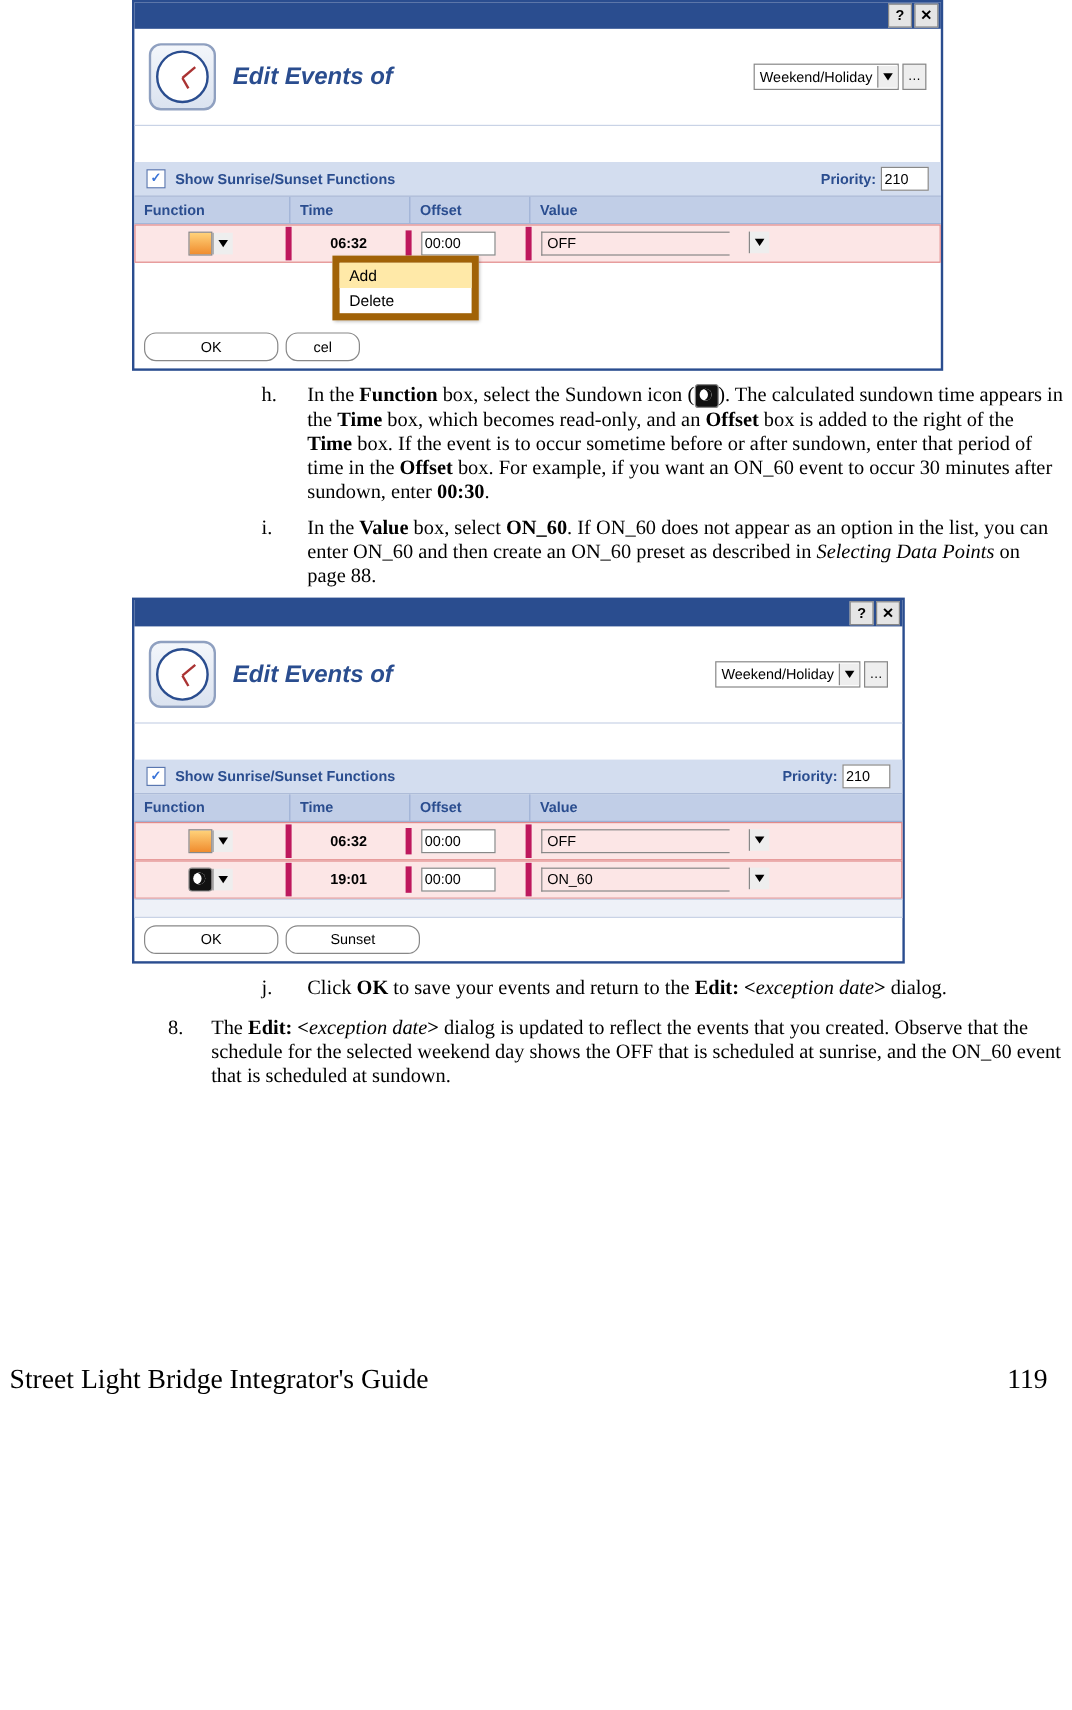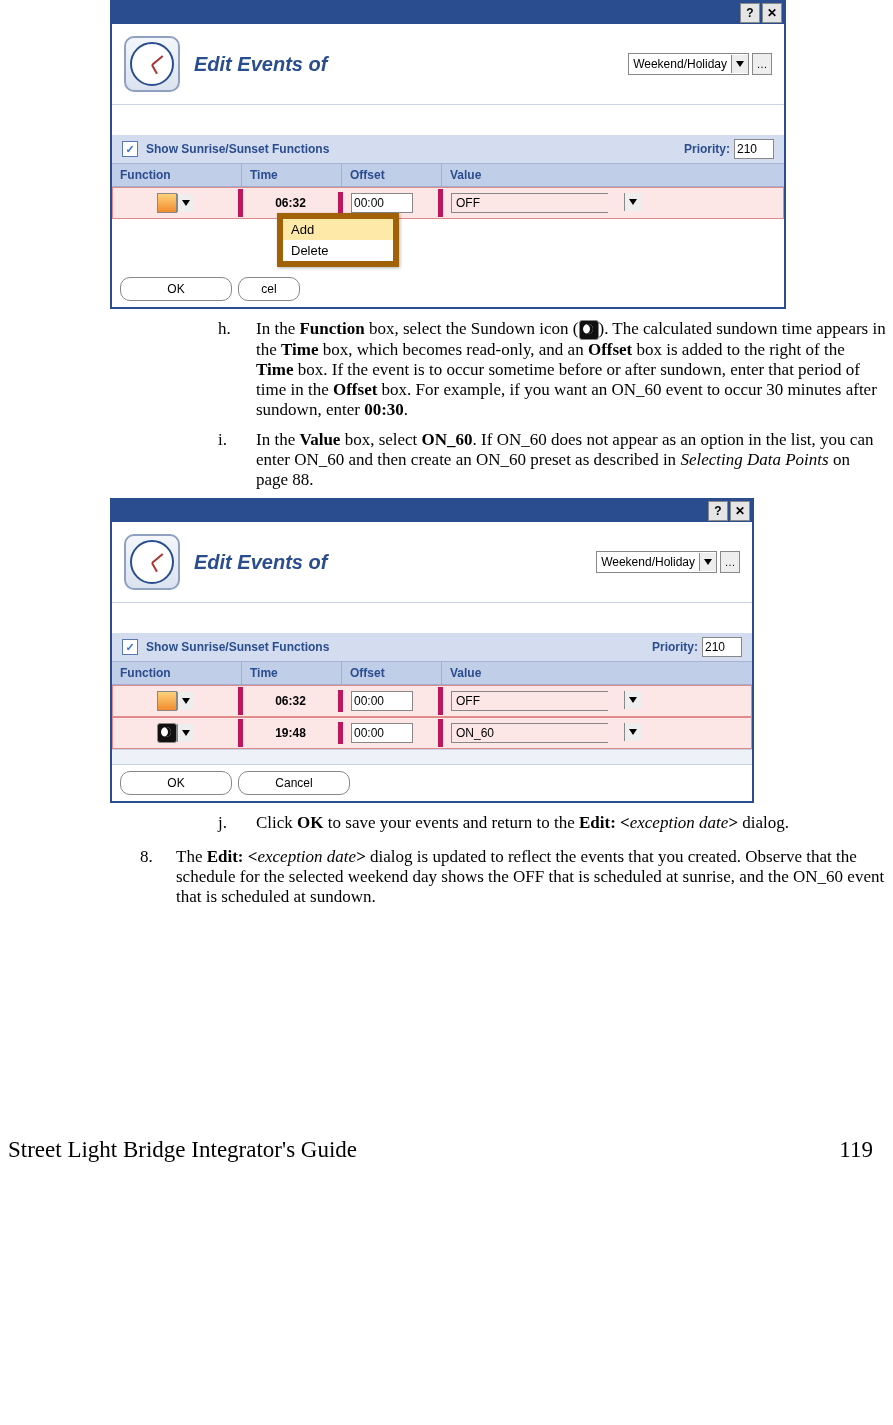--- a/index.html
+++ b/index.html
@@ -325,36 +325,36 @@
 
     <div class="row">
       <div class="c-func">
           <div class="func-box">
         <span class="func-ico ico-sundown"></span>
         <span class="combo-btn">
               <span class="tri-down"></span>
             </span>
       </div>
         </div>
-      <div class="c-time">19:48</div>
+      <div class="c-time">19:01</div>
       <div class="c-off"><input class="offset-input" value="00:00" style=""></div>
       <div class="c-val">
           <div class="value-wrap">
         <span class="value-text">ON_60</span>
         <span class="combo-btn">
               <span class="tri-down"></span>
             </span>
       </div>
         </div>
     </div>
 
     <div class="spacer-bar"></div>
     <div class="footer-btns">
       <div class="btn">OK</div>
-      <div class="btn">Cancel</div>
+      <div class="btn">Sunset</div>
     </div>
   </div>
 
   <div class="prose">
     <div class="li">
       <div class="li-lbl">j.</div>
       <div class="li-txt">
         <span>Click </span><b>OK</b><span> to save your events and return to the </span><b>Edit: &lt;</b><i>exception date</i><b>&gt;</b><span> dialog.</span>
       </div>
     </div>

